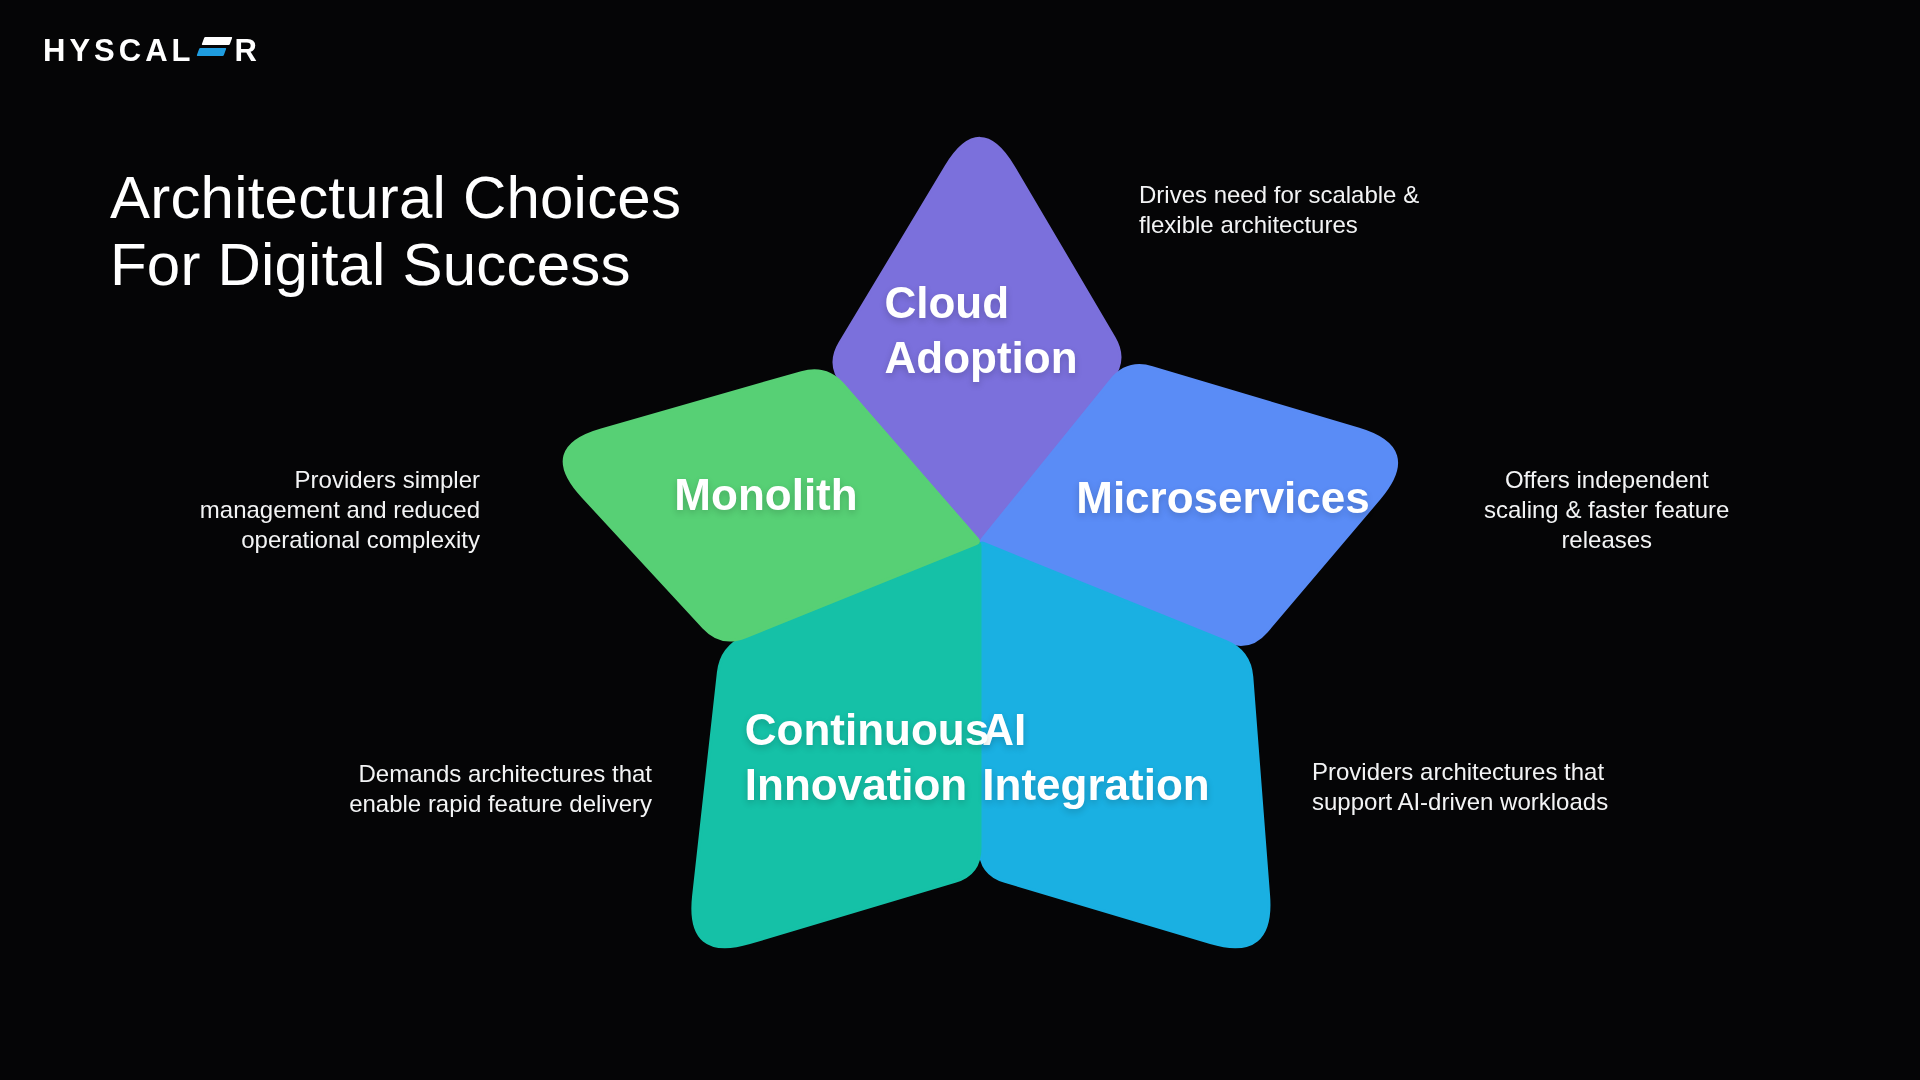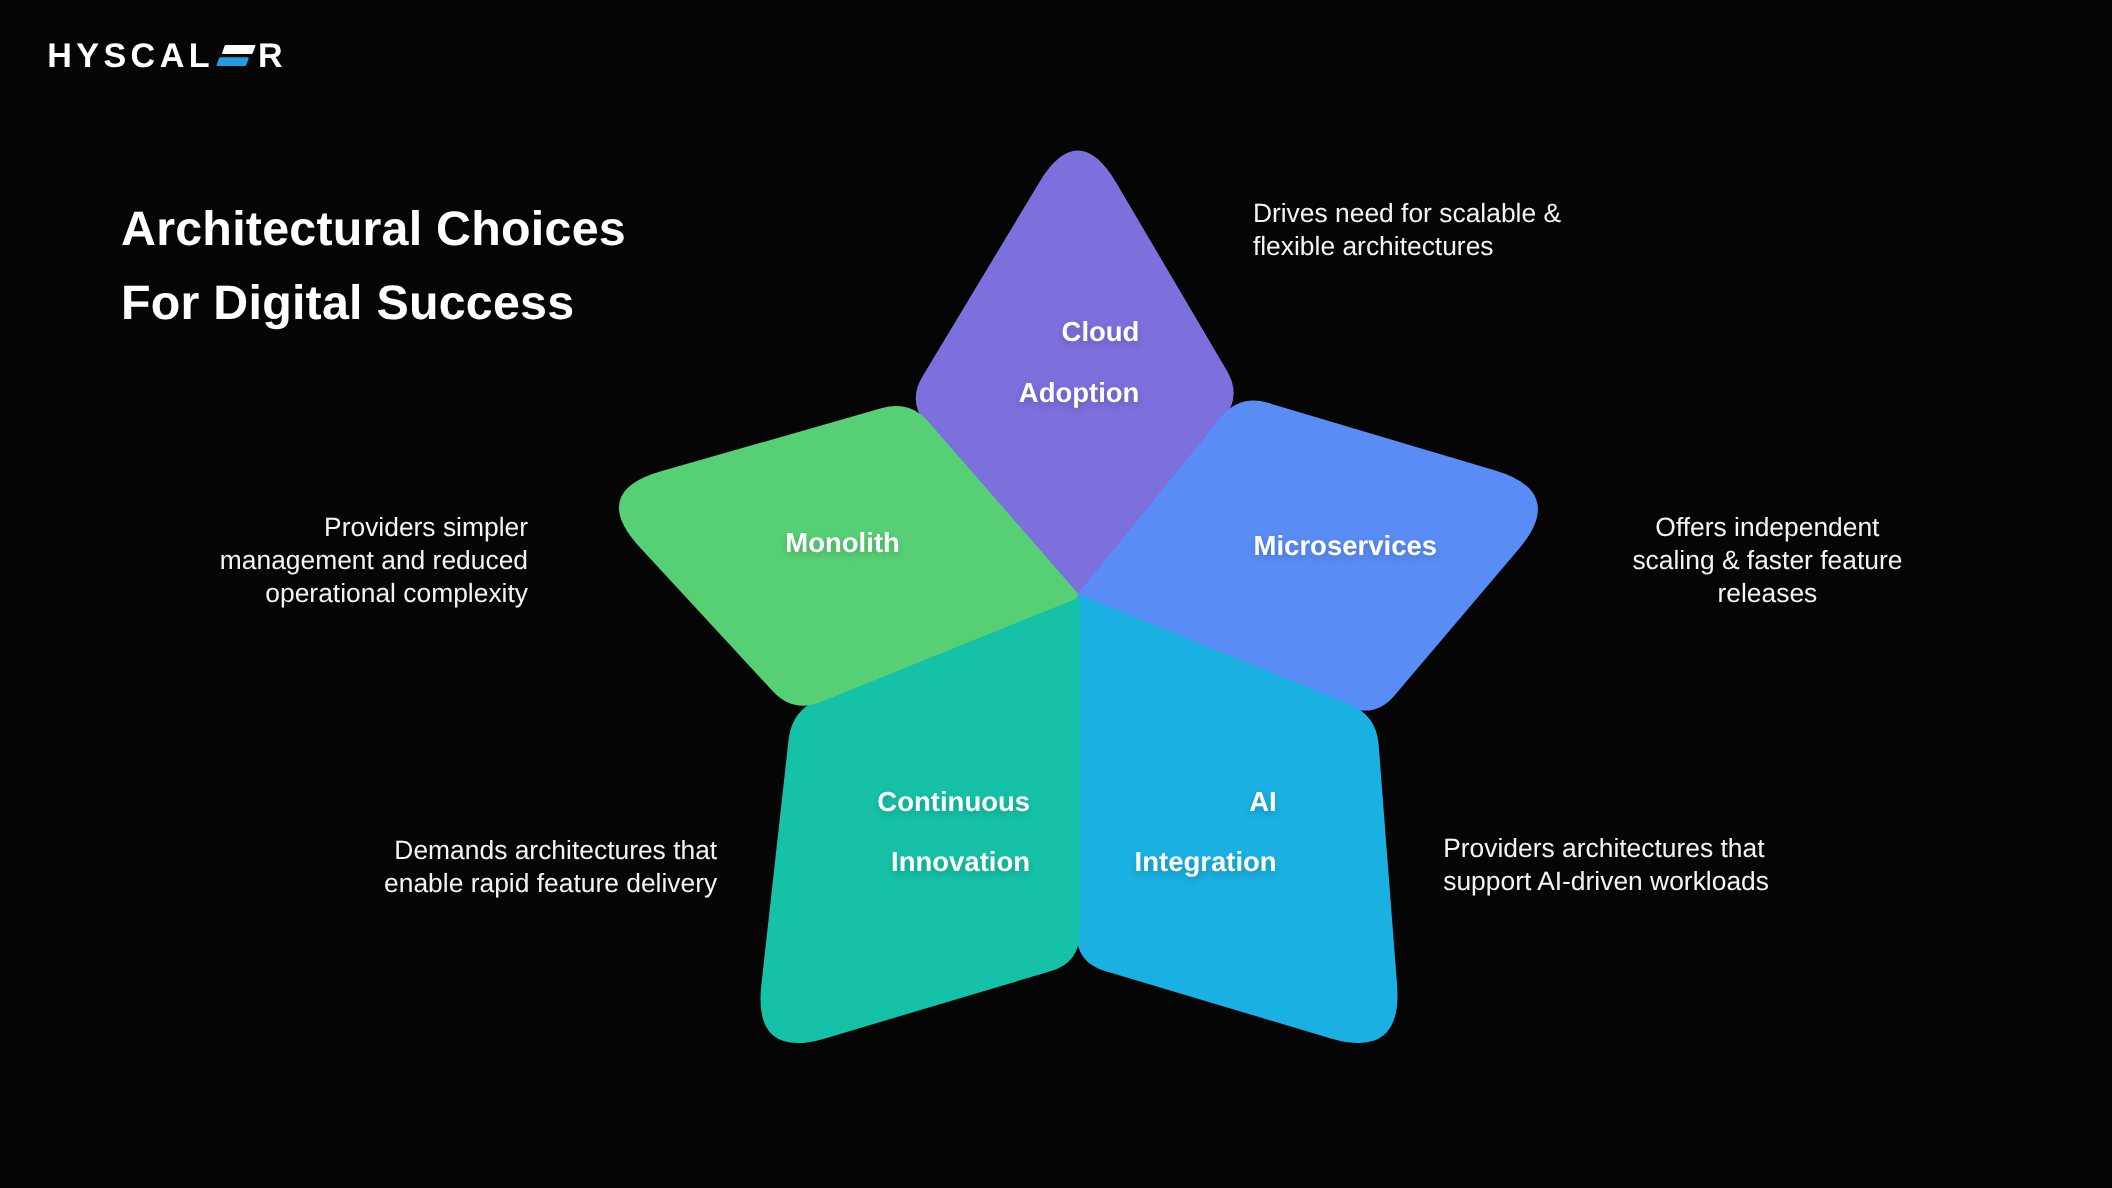--- a/index.html
+++ b/index.html
@@ -4,40 +4,40 @@
 <style>
   html,body{margin:0;padding:0;}
   body{
     width:1920px;height:1080px;position:relative;overflow:hidden;
     background:#050506;color:#ffffff;
     font-family:"Liberation Sans", sans-serif;
   }
   
   .logo{
     position:absolute;left:43px;top:34px;
-    display:flex;align-items:center;
+    display:flex;
     font-size:31px;font-weight:700;letter-spacing:4px;line-height:34px;
   }
   .logo-e{display:inline-block;width:38px;height:26px;position:relative;margin:0 1px;}
   .logo-e .bar{position:absolute;height:8px;transform:skewX(-20deg);border-radius:1px;}
   .logo-e .bar-top{left:8px;top:3px;width:28px;background:#ffffff;}
   .logo-e .bar-mid{left:3px;top:14px;width:27px;background:#1f9de0;}
   
   .title{
     position:absolute;left:110px;top:164px;
-    font-size:44px;font-weight:700;line-height:67px;
-    white-space:pre-line;letter-spacing:0.2px;margin-top:11px;
+    font-size:60px;font-weight:400;line-height:67px;
+    white-space:pre-line;letter-spacing:0.2px;
   }
   
   #star-svg{position:absolute;left:0;top:0;}
   
   .seg-label{
     position:absolute;transform:translate(-50%,-50%);
-    font-weight:700;font-size:25px;line-height:55px;
-    text-align:right;white-space:pre-line;
+    font-weight:700;font-size:44px;line-height:55px;
+    text-align:left;white-space:pre-line;
     text-shadow:0 3px 7px rgba(0,0,0,0.18);
   }
   .lbl-cloud{left:981px;top:330px;}
   .lbl-micro{left:1223px;top:497px;}
   .lbl-ai{left:1096px;top:757px;}
   .lbl-continuous{left:867px;top:757px;}
   .lbl-monolith{left:766px;top:494px;}
   
   .desc{
     position:absolute;font-size:24px;line-height:30px;

